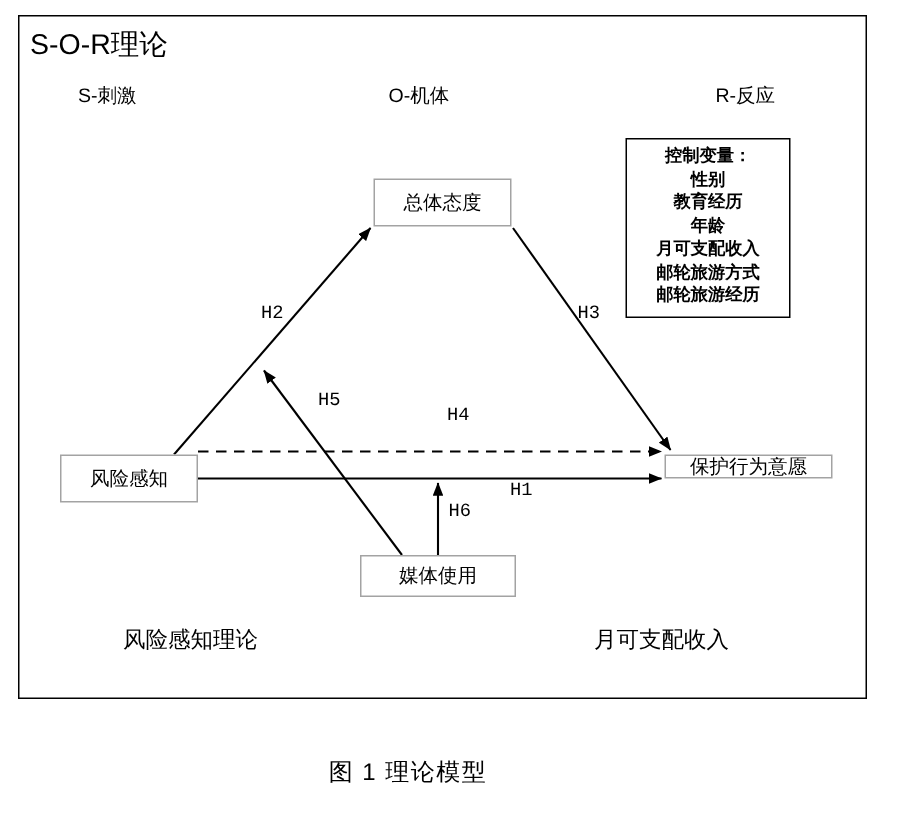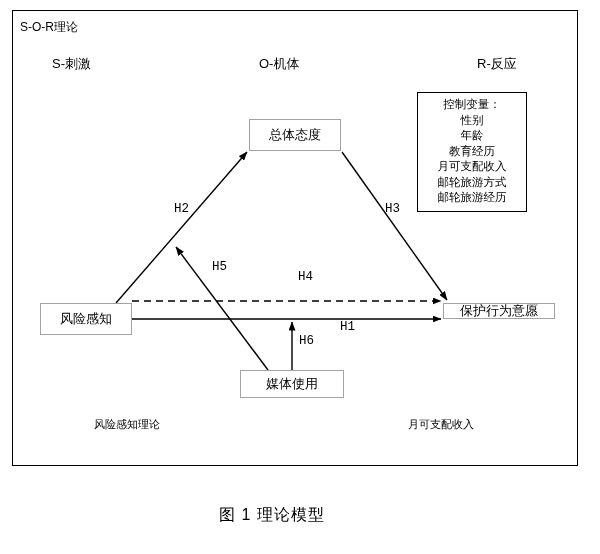--- a/index.html
+++ b/index.html
@@ -40,21 +40,21 @@
   }
   .lbl {
     position: absolute;
     font-size: 13px;
     line-height: 1.2;
     white-space: nowrap;
   }
   .sor-title {
     left: 20px;
     top: 20px;
-    font-size: 12px;
+    font-size: 19px;
   }
   .col-head {
     font-size: 13px;
   }
   .node {
     position: absolute;
     border: 1px solid #a3a3a3;
     background: #fff;
     box-sizing: border-box;
     display: flex;
@@ -92,42 +92,42 @@
     left: 417px;
     top: 92px;
     width: 110px;
     border: 1px solid #000;
     background: #fff;
     box-sizing: border-box;
     padding: 4px 2px 5px 2px;
     text-align: center;
     font-size: 11.5px;
     line-height: 1.35;
+    font-weight: bold;
   }
   #control-box .cb-line {
     display: block;
     white-space: nowrap;
   }
   .hlabel {
     position: absolute;
     font-size: 12.5px;
     font-family: Liberation Mono, monospace;
   }
   .caption {
     position: absolute;
     left: 0;
     top: 505px;
     width: 544px;
     text-align: center;
     font-size: 16px;
     letter-spacing: 1px;
   }
   .theory-label {
-    font-size: 11px;
-    margin-left: 12px;
+    font-size: 15px;
   }
 </style>
 </head>
 <body>
 
 <div id="root">
 
   <div class="frame"></div>
 
   <div class="lbl sor-title">S-O-R理论</div>
@@ -165,22 +165,22 @@
   <div class="node" id="node-protect">
     <span>保护行为意愿</span>
   </div>
   <div class="node" id="node-media">
     <span>媒体使用</span>
   </div>
 
   <div id="control-box">
     <span class="cb-line">控制变量：</span>
     <span class="cb-line">性别</span>
+    <span class="cb-line">教育经历</span>
     <span class="cb-line">年龄</span>
-    <span class="cb-line">教育经历</span>
     <span class="cb-line">月可支配收入</span>
     <span class="cb-line">邮轮旅游方式</span>
     <span class="cb-line">邮轮旅游经历</span>
   </div>
 
   <div class="hlabel" style="left:174px; top:202px;">H2</div>
   <div class="hlabel" style="left:385px; top:202px;">H3</div>
   <div class="hlabel" style="left:212px; top:260px;">H5</div>
   <div class="hlabel" style="left:298px; top:270px;">H4</div>
   <div class="hlabel" style="left:340px; top:320px;">H1</div>

